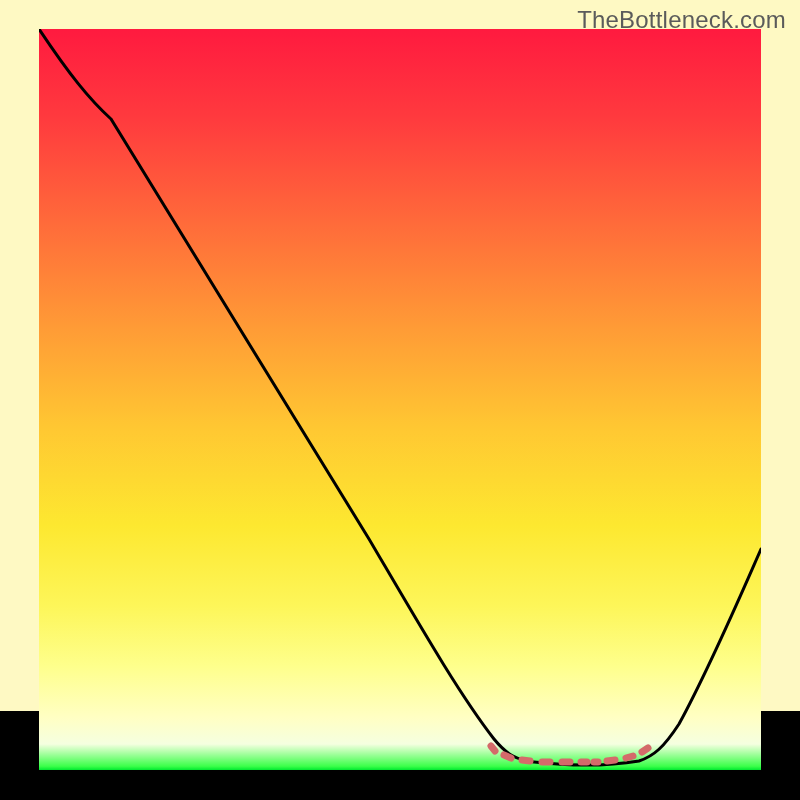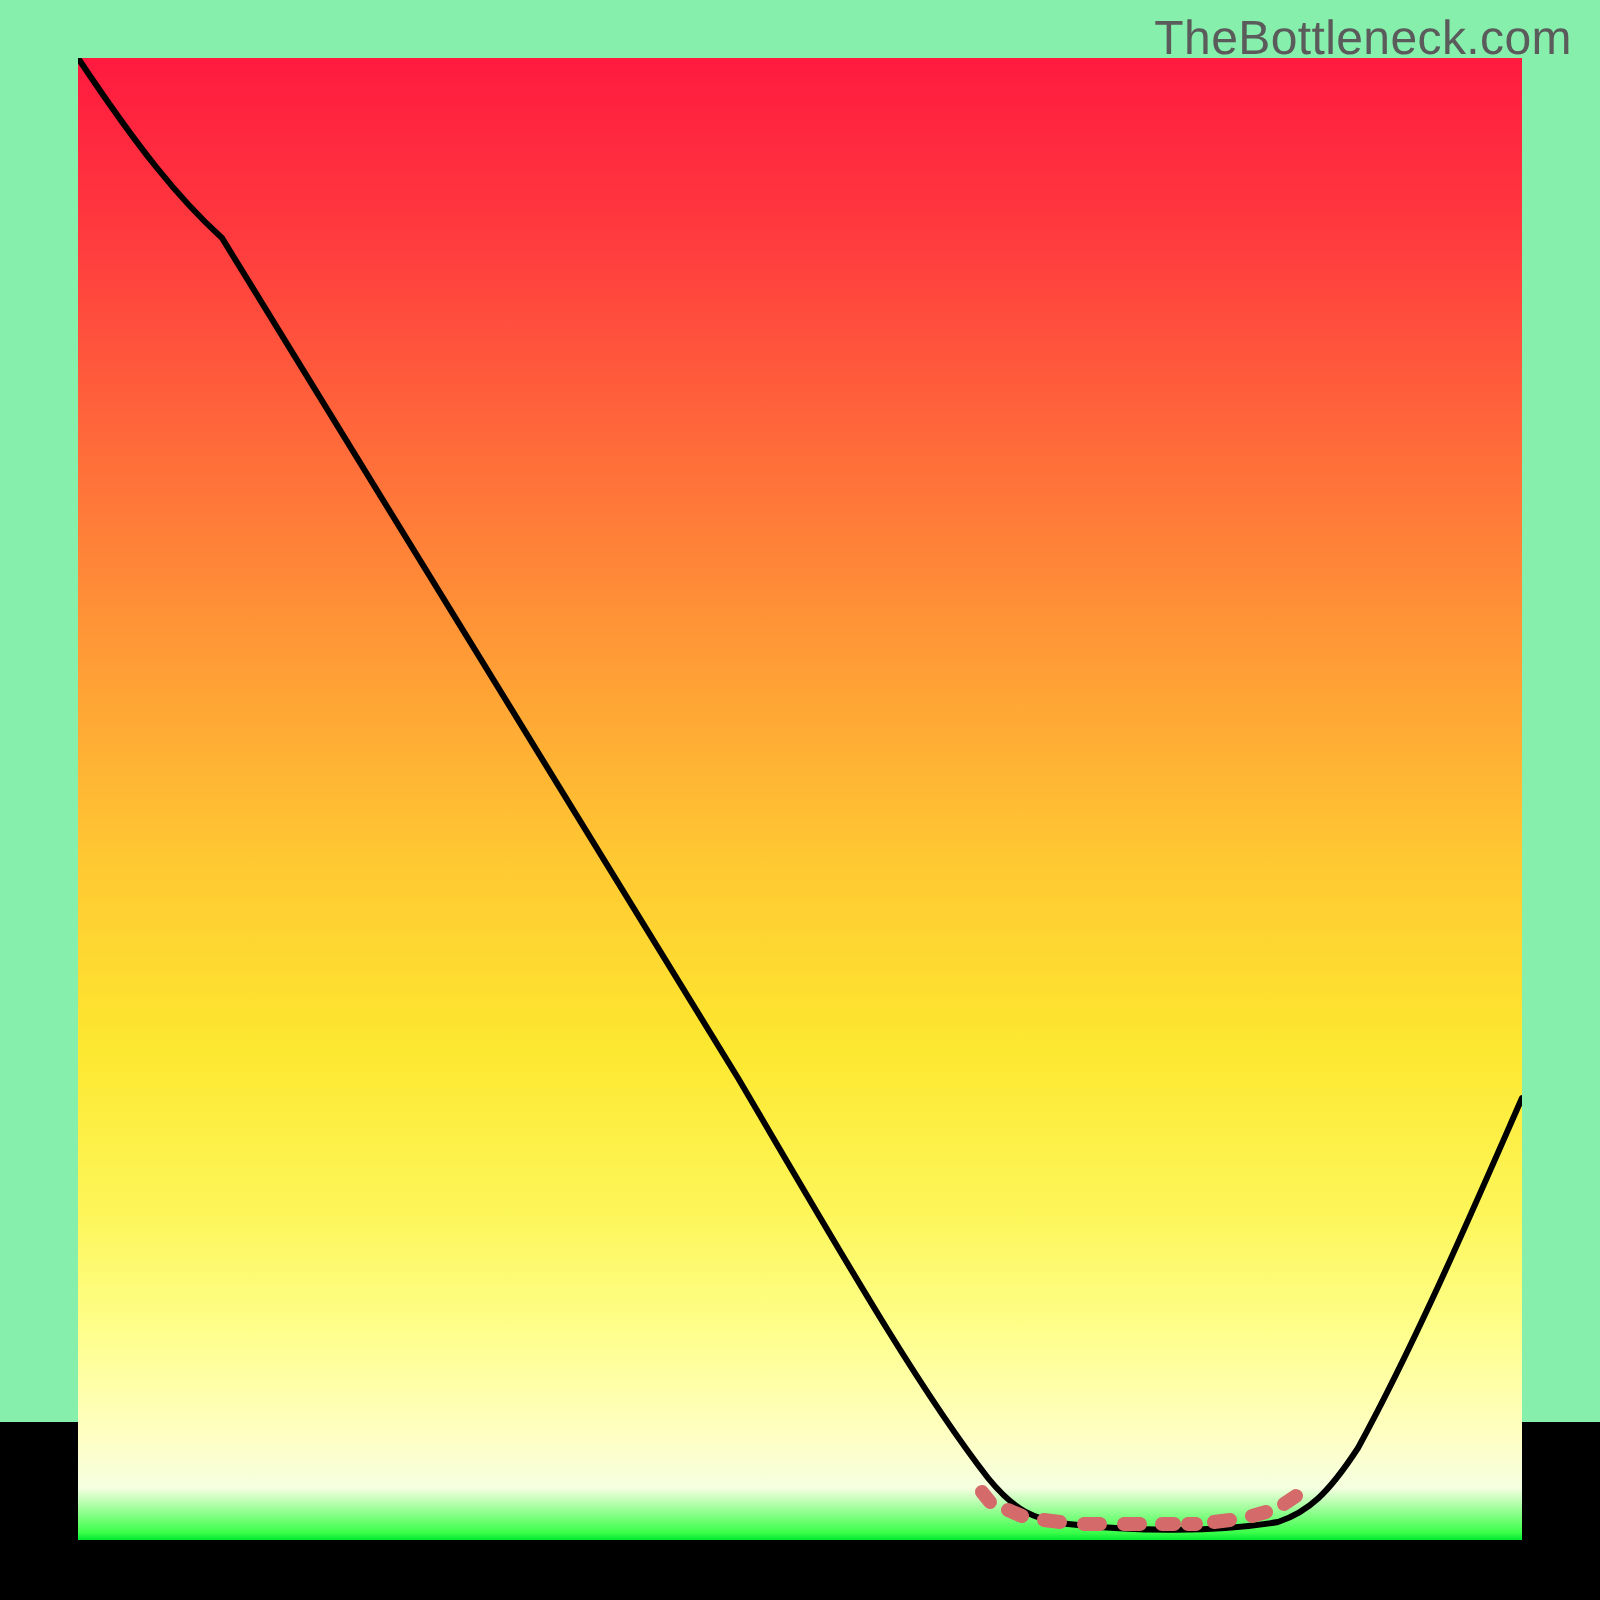--- a/index.html
+++ b/index.html
@@ -10,21 +10,21 @@
     background: #000;
     overflow: hidden;
     font-family: Arial, Helvetica, sans-serif;
   }
   .frame {
     position: absolute;
     left: 0;
     top: 0;
     width: 800px;
     height: 711px;
-    background: #86efac;
+    background: #fef9c3;
   }
   .plot {
     position: absolute;
     left: 39px;
     top: 29px;
     width: 722px;
     height: 741px;
     background: linear-gradient(to bottom,
       #ff1a3f 0%,
       #ff3a3e 12%,

